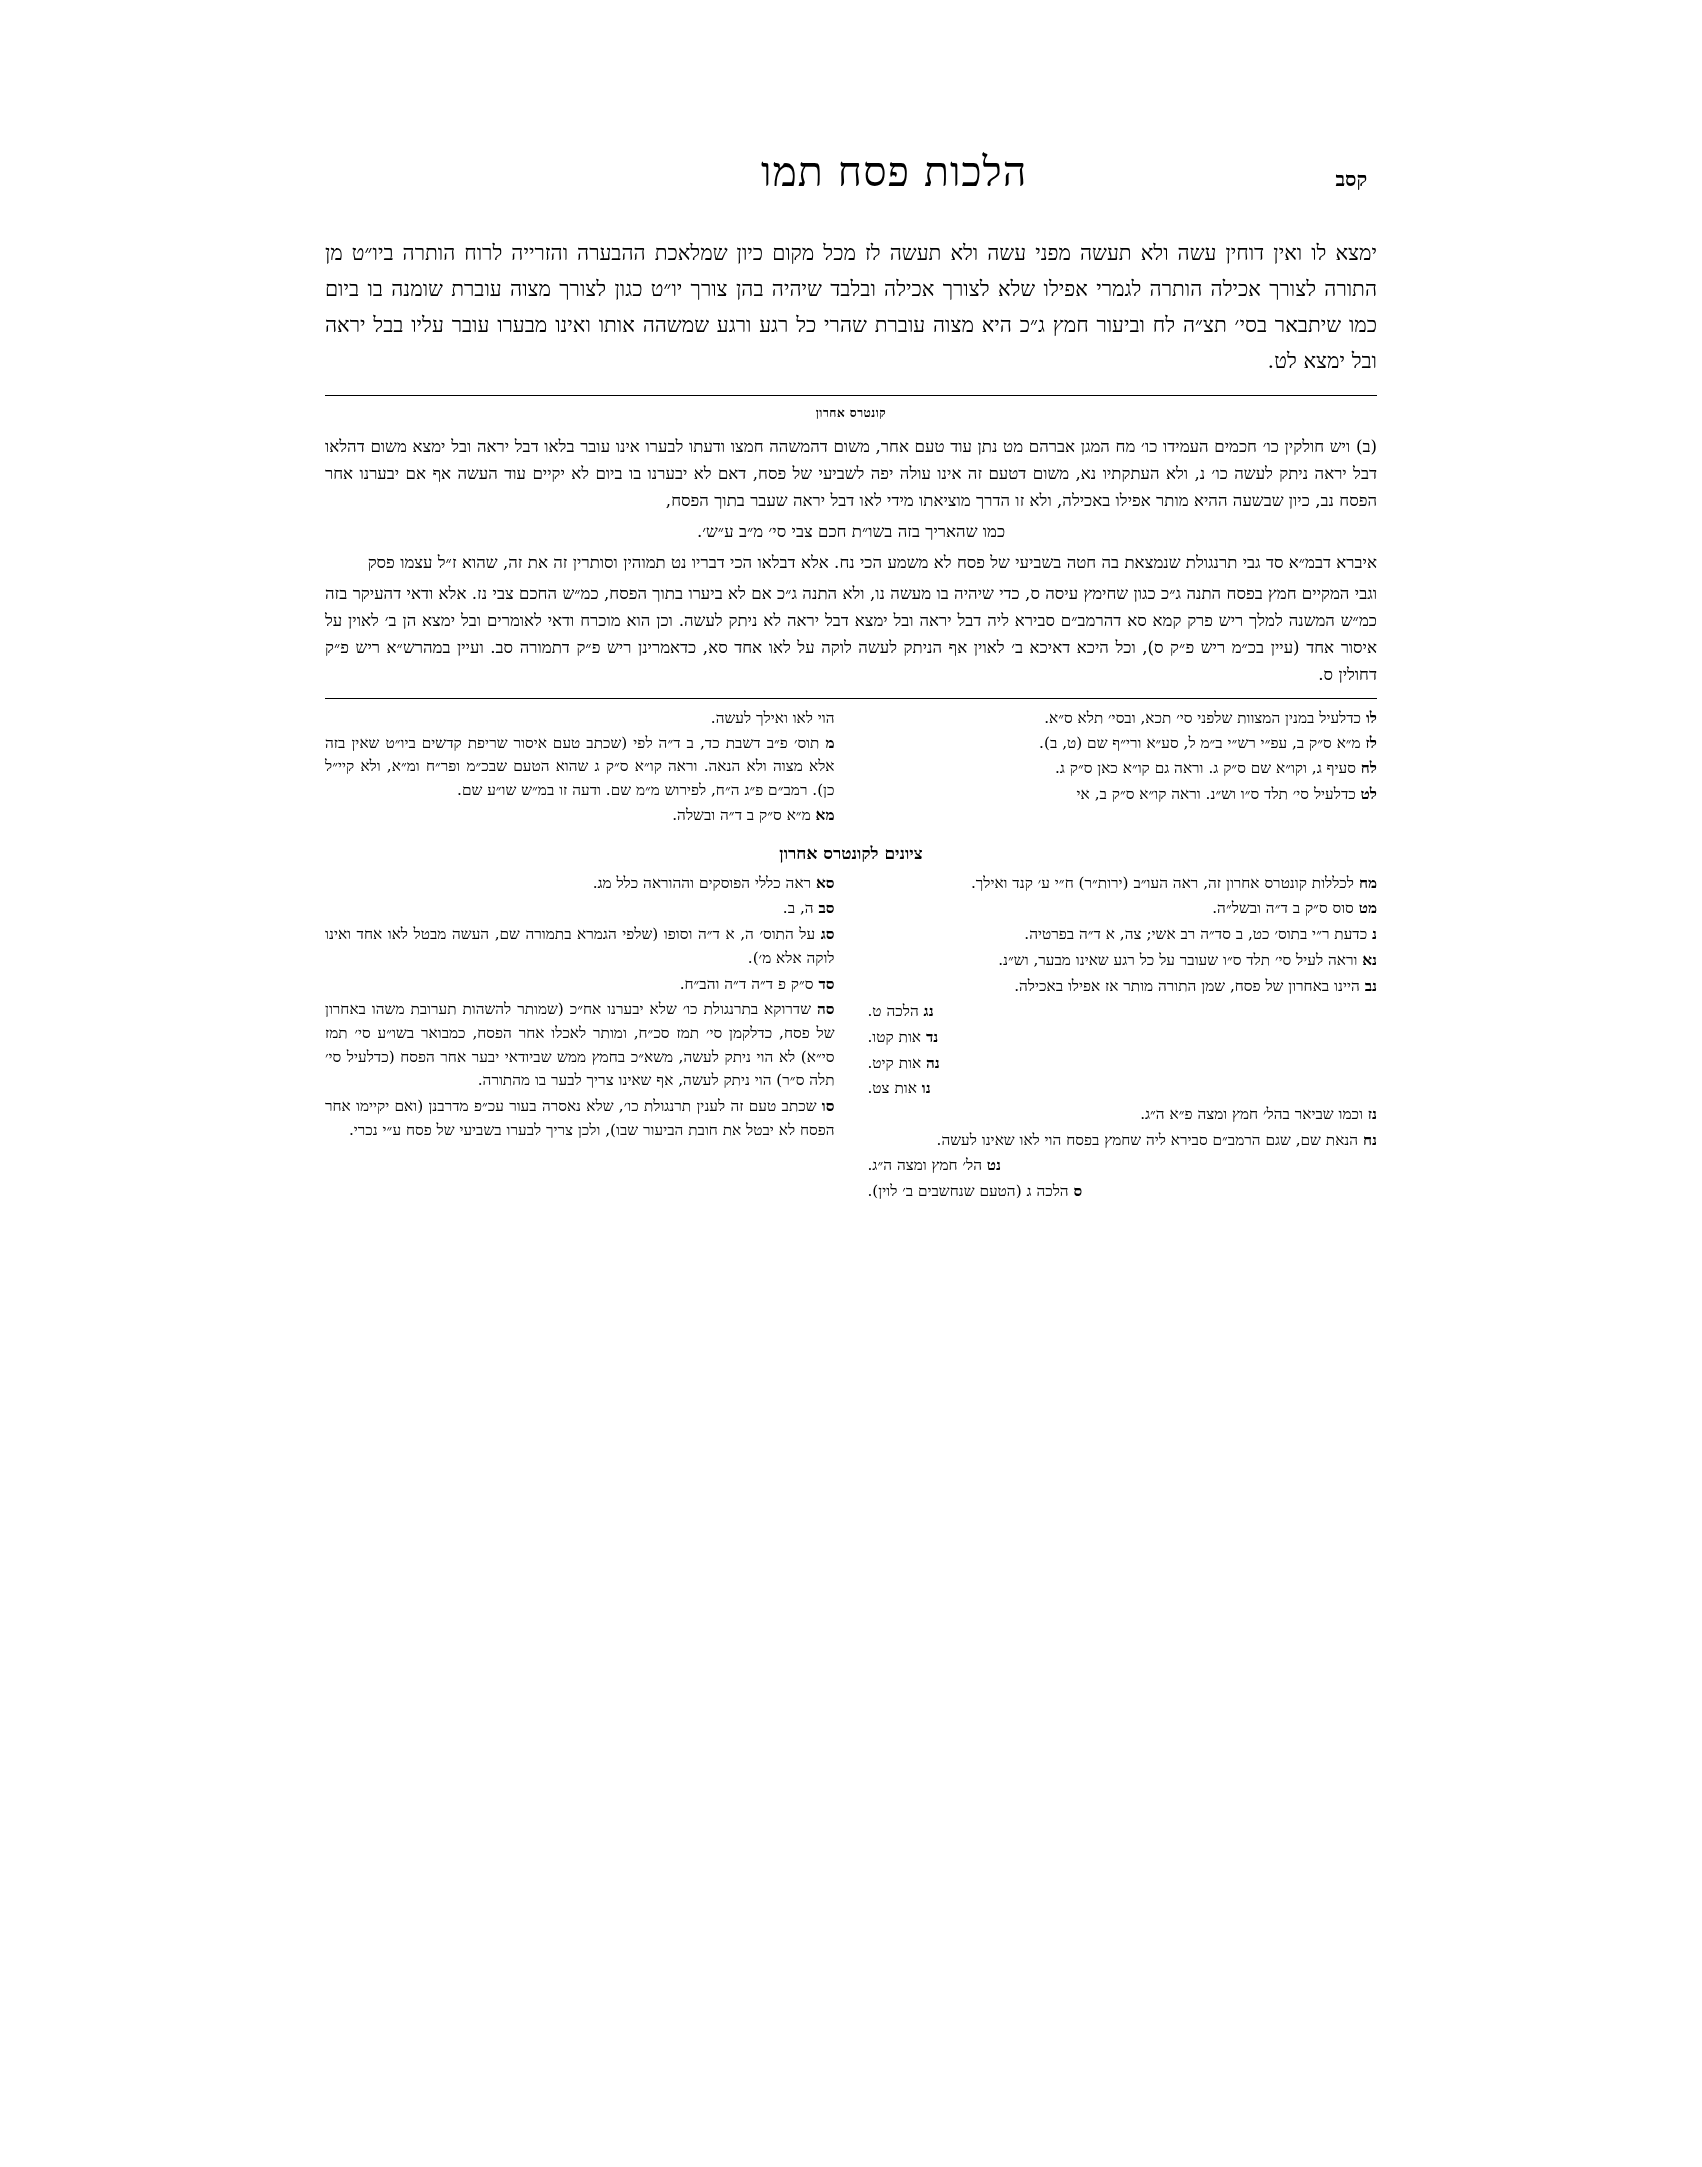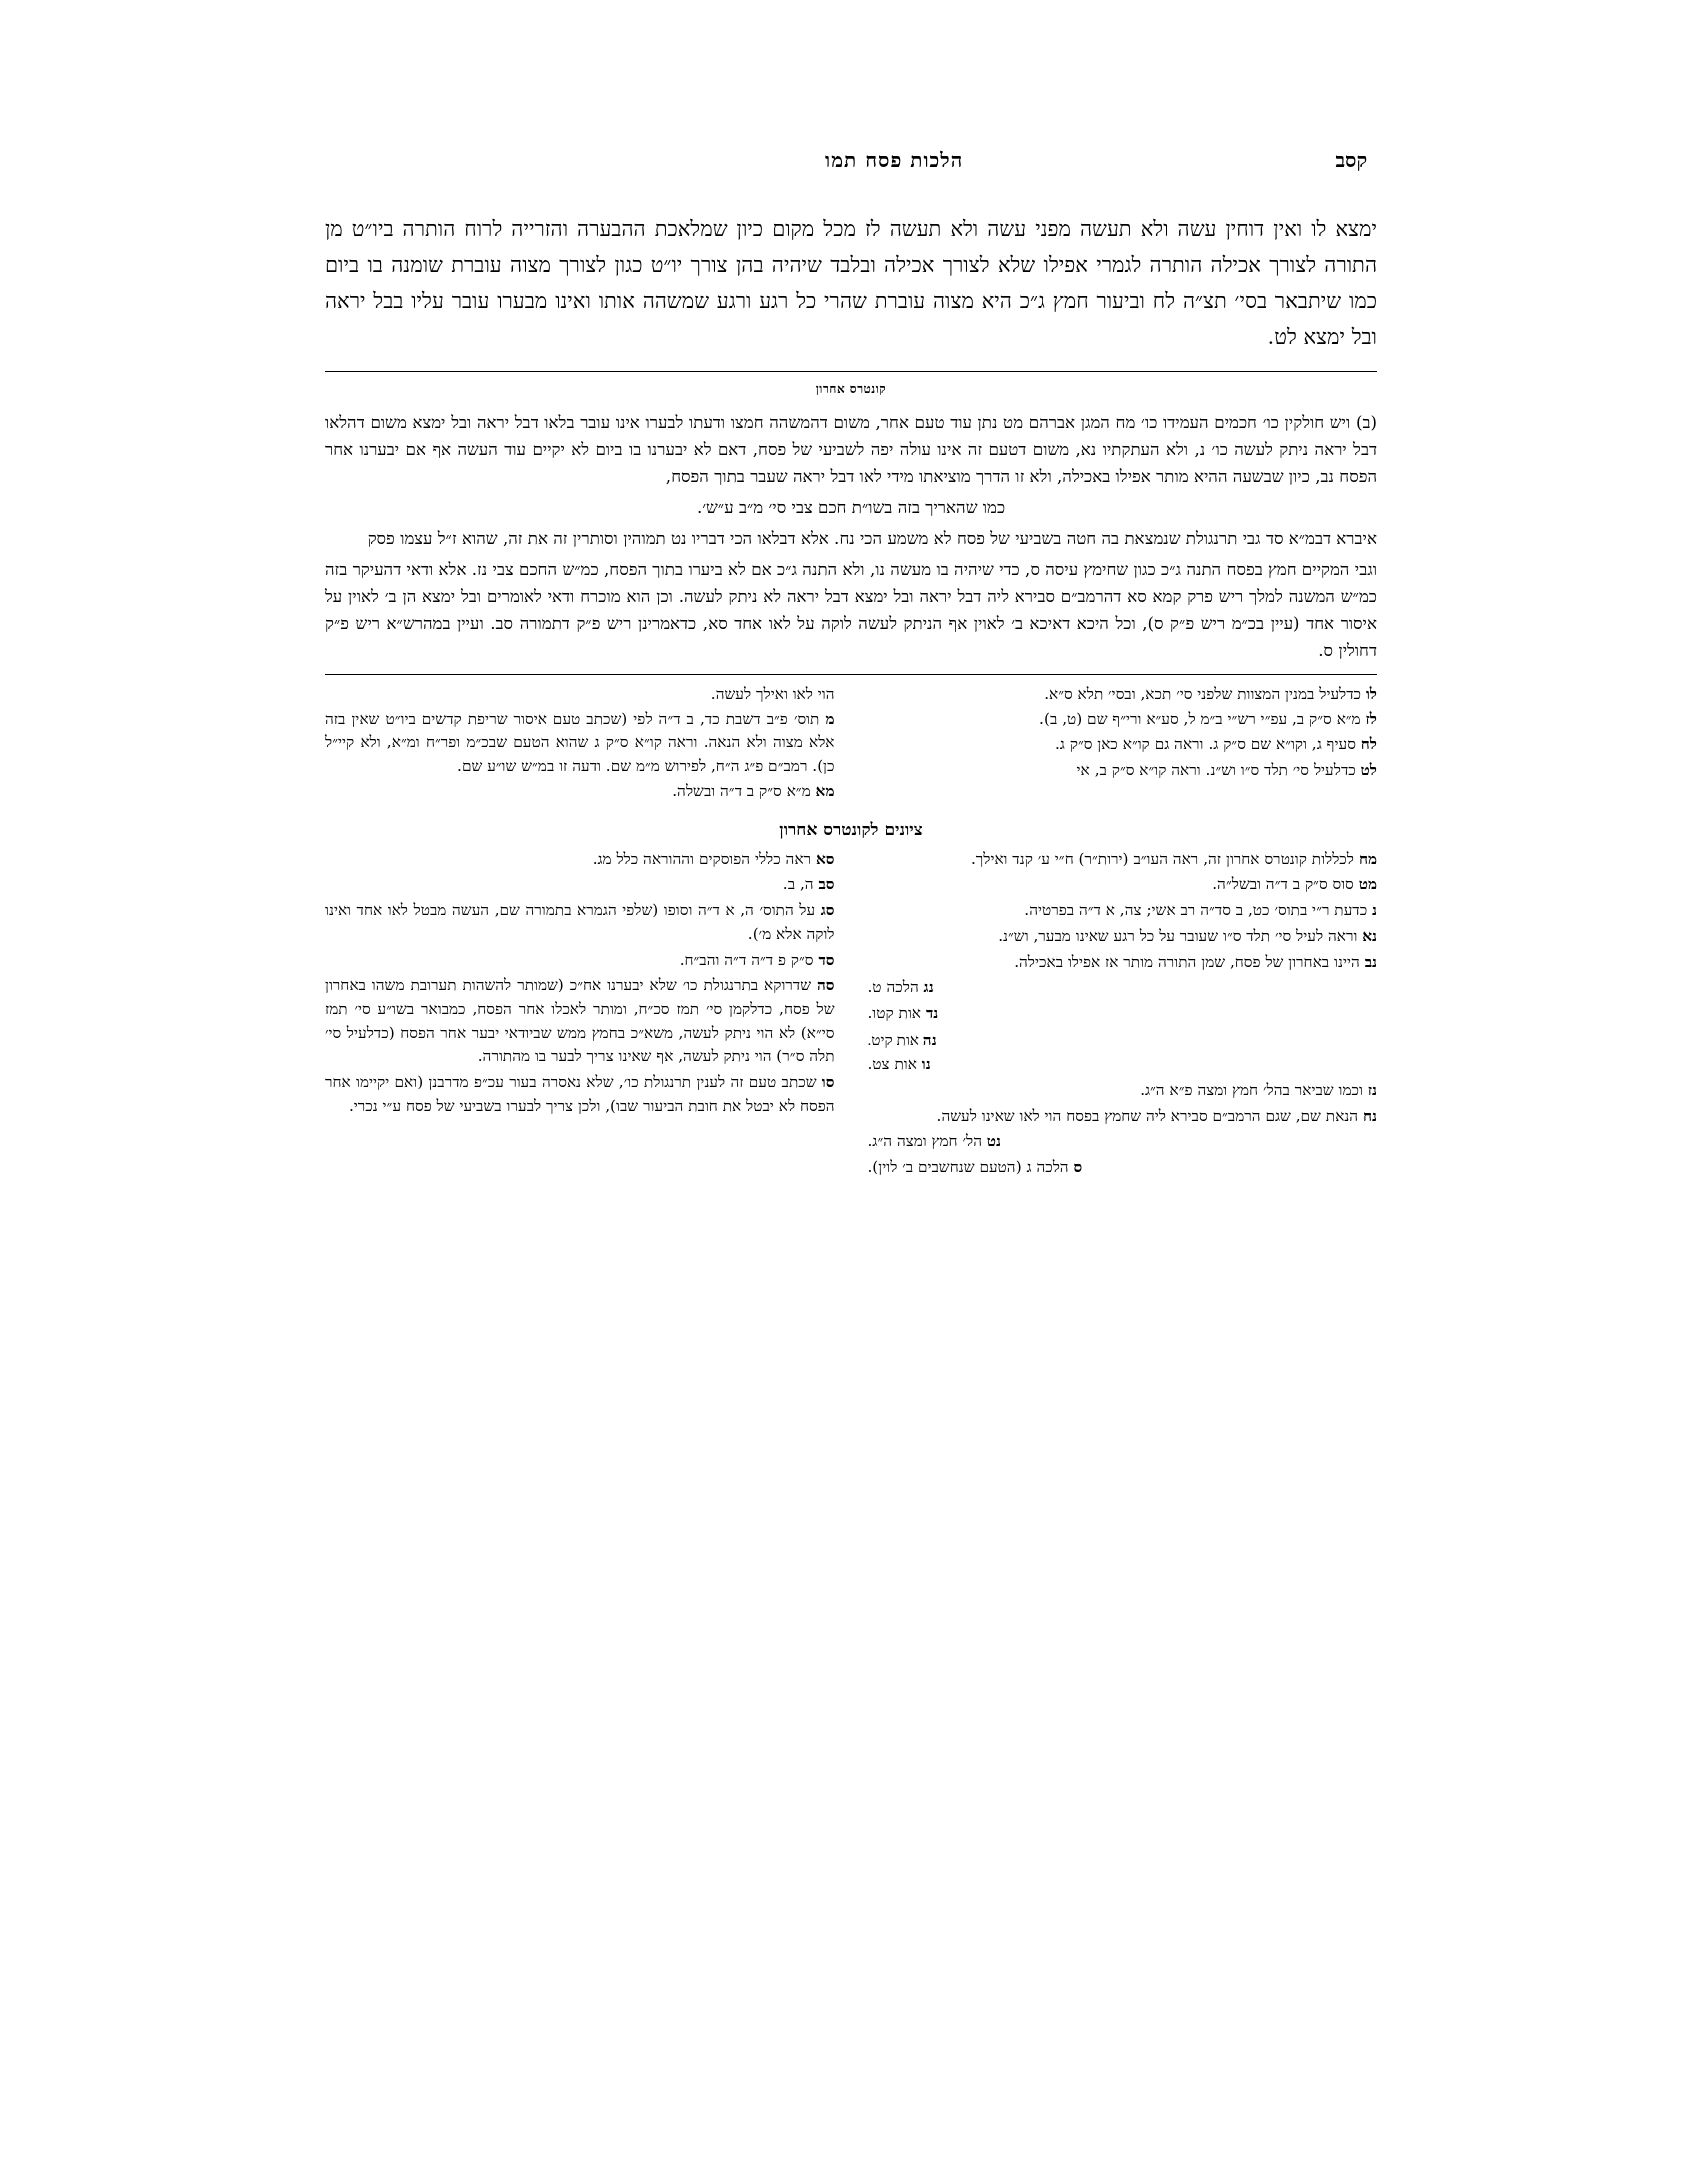--- a/index.html
+++ b/index.html
@@ -25,22 +25,22 @@
   
   .header {
     display: flex;
     flex-direction: row;
     align-items: baseline;
     justify-content: space-between;
     margin-bottom: 39px;
     padding: 0 9.9px;
   }
   .header .hdr-title {
-    font-size: 20px;
-    font-weight: bold;
+    font-size: 41px;
+    font-weight: normal;
     letter-spacing: 1px;
   }
   .header .hdr-page {
     font-size: 20px;
     font-weight: bold;
   }
   .header .hdr-spacer {
     flex: 0 0 118px;
   }
 
@@ -194,21 +194,21 @@
 
   <div class="tzionim">
     <div class="col">
       <p><span class="bold">מח</span> <span>לכללות קונטרס אחרון זה, ראה העו״ב (ירות״ר) ח״י ע׳ קנד ואילך.</span></p>
       <p><span class="bold">מט</span> <span>סוס ס״ק ב ד״ה ובשל״ה.</span></p>
       <p><span class="bold">נ</span> <span>כדעת ר״י בתוס׳ כט, ב סד״ה רב אשי; צה, א ד״ה בפרטיה.</span></p>
       <p><span class="bold">נא</span> <span>וראה לעיל סי׳ תלד ס״ו שעובר על כל רגע שאינו מבער, וש״נ.</span></p>
       <p><span class="bold">נב</span> <span>היינו באחרון של פסח, שמן התורה מותר אז אפילו באכילה.</span></p>
       <p style="text-align:left;"><span class="bold">נג</span> <span>הלכה ט.</span></p>
       <p style="text-align:left;"><span class="bold">נד</span> <span>אות קטו.</span></p>
-      <p style="text-align:left;font-family:Liberation Serif, serif;"><span class="bold">נה</span> <span>אות קיט.</span></p>
+      <p style="text-align:left;"><span class="bold">נה</span> <span>אות קיט.</span></p>
       <p style="text-align:left;"><span class="bold">נו</span> <span>אות צט.</span></p>
       <p><span class="bold">נז</span> <span>וכמו שביאר בהל׳ חמץ ומצה פ״א ה״ג.</span></p>
       <p><span class="bold">נח</span> <span>הנאת שם, שגם הרמב״ם סבירא ליה שחמץ בפסח הוי לאו שאינו לעשה.</span></p>
       <p style="text-align:left;"><span class="bold">נט</span> <span>הל׳ חמץ ומצה ה״ג.</span></p>
       <p style="text-align:left;"><span class="bold">ס</span> <span>הלכה ג (הטעם שנחשבים ב׳ לוין).</span></p>
     </div>
     <div class="col">
       <p><span class="bold">סא</span> <span>ראה כללי הפוסקים וההוראה כלל מג.</span></p>
       <p><span class="bold">סב</span> <span>ה, ב.</span></p>
       <p><span class="bold">סג</span> <span>על התוס׳ ה, א ד״ה וסופו (שלפי הגמרא בתמורה שם, העשה מבטל לאו אחד ואינו לוקה אלא מ׳).</span></p>

